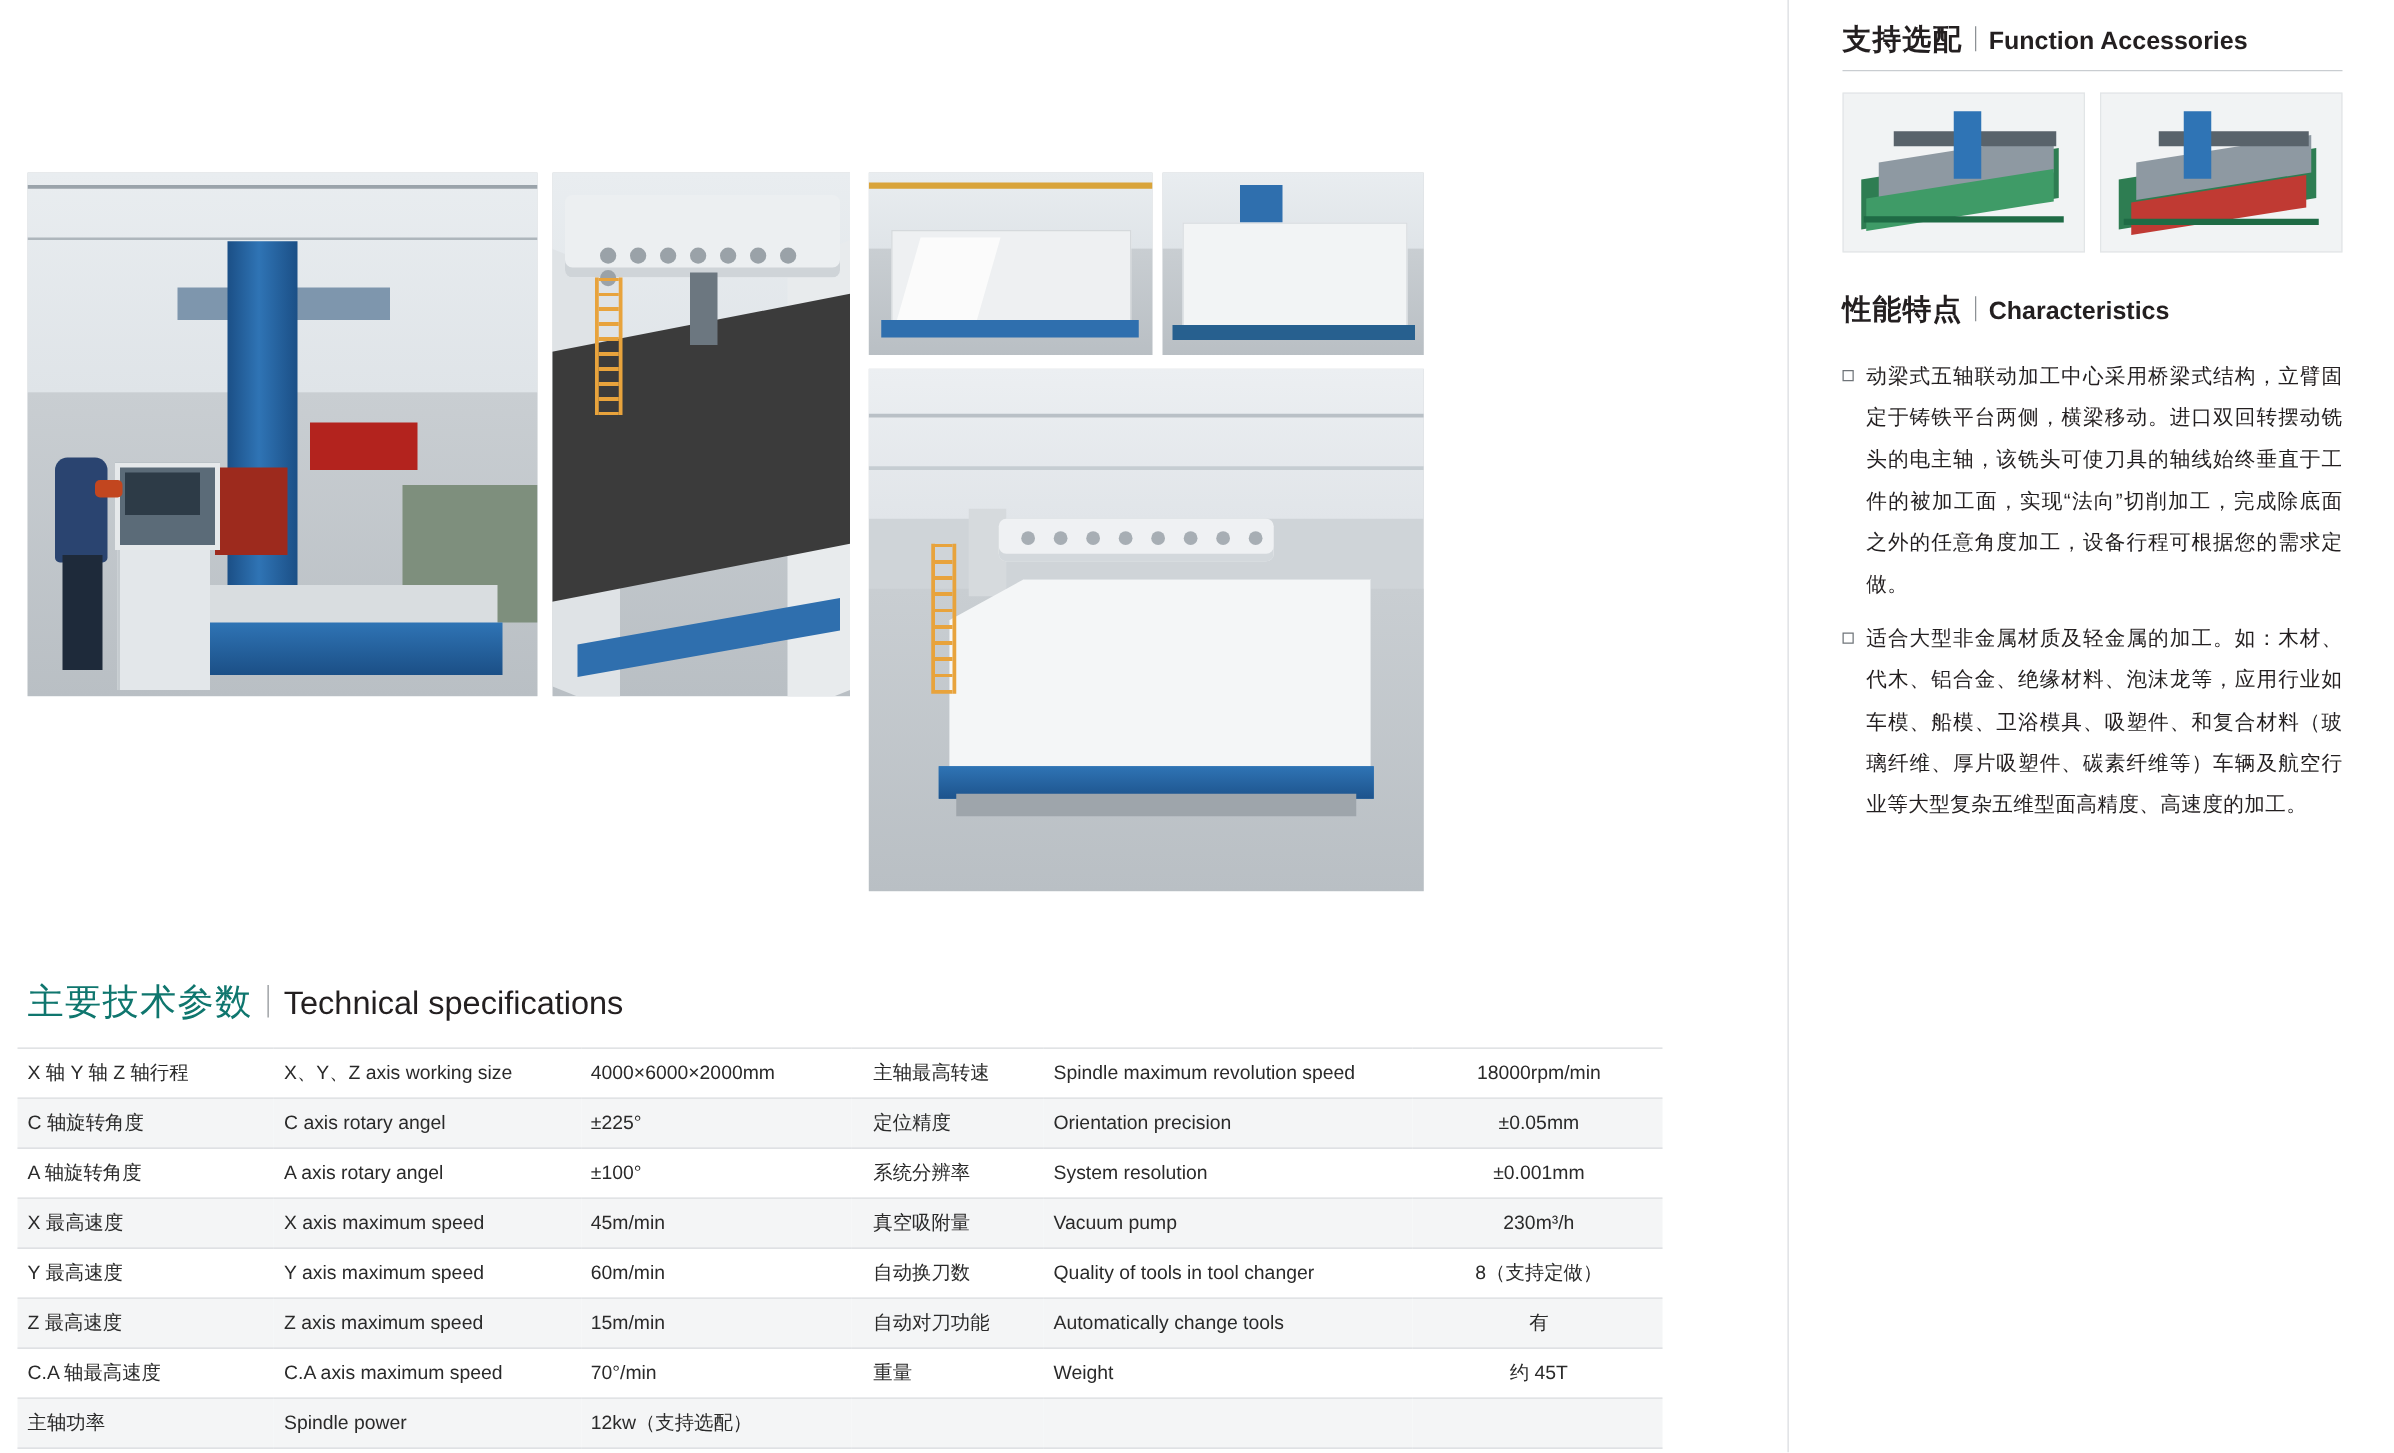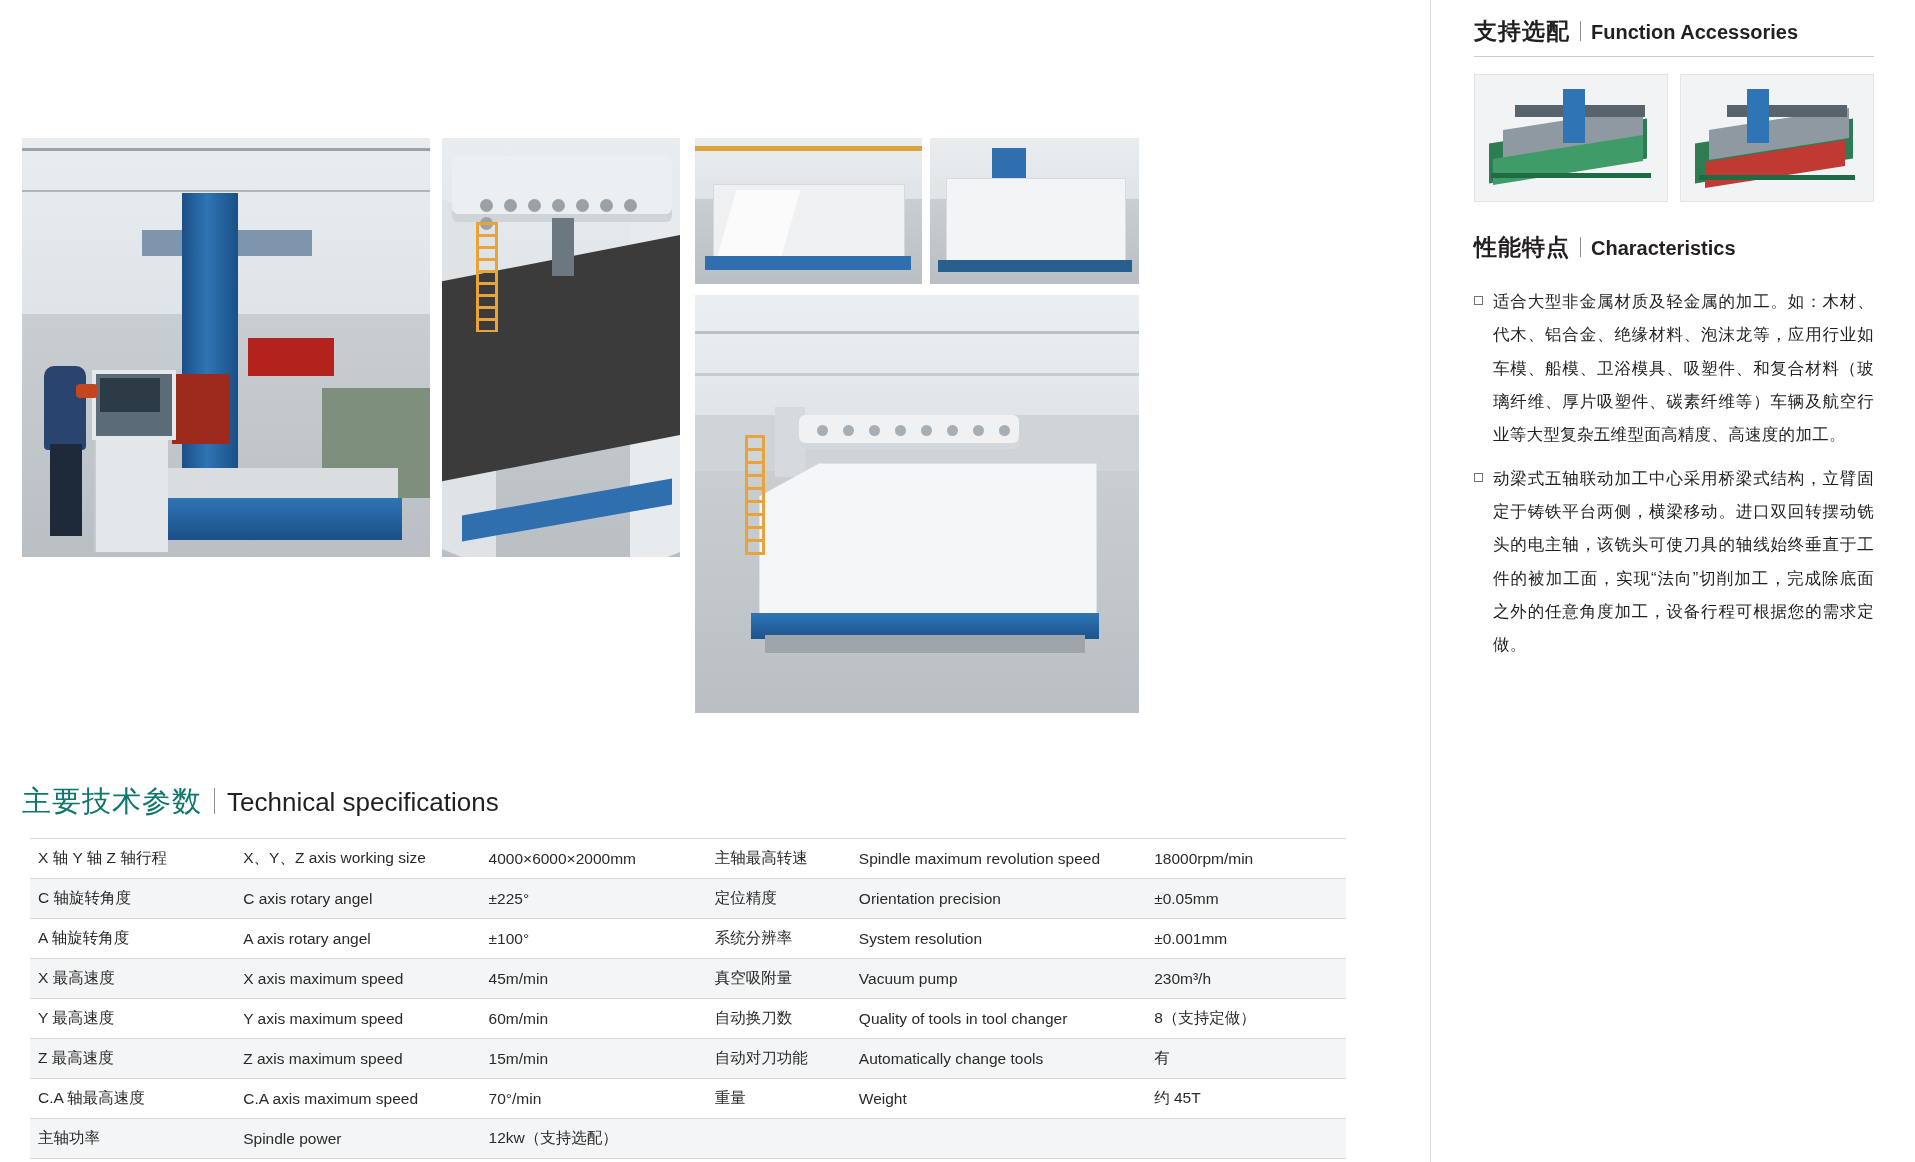--- a/index.html
+++ b/index.html
@@ -260,40 +260,40 @@
     position: relative;
     top: 3px;
   }
   .specs-head .en {
     font-size: 26px;
     color: #231f20;
   }
 
   table.specs {
     position: absolute;
-    left: 30px;
+    left: 14px;
     top: 838px;
     width: 1316px;
     border-collapse: collapse;
     font-size: 15.5px;
     color: #2a2a2a;
   }
   table.specs td {
     border-bottom: 1px solid #d7dadd;
     padding: 9px 6px 9px 8px;
     vertical-align: middle;
     white-space: nowrap;
   }
   table.specs tr:first-child td { border-top: 1px solid #d7dadd; }
   table.specs td.c1 { width: 175px; }
   table.specs td.c2 { width: 212px; }
   table.specs td.c3 { width: 185px; margin-left: 24px; }
   table.specs td.c4 { width: 118px; padding-left: 18px; }
   table.specs td.c5 { width: 258px; }
-  table.specs td.c6 { width: 170px; }
+  table.specs td.c6 { width: 170px; text-align: center; }
   table.specs tr:nth-child(even) { background: #f4f5f6; }
 
   
   .right-col {
     position: absolute;
     right: 0;
     top: 0;
     width: 485px;
     height: 1162px;
     background: #ffffff;
@@ -593,24 +593,24 @@
 
       <div class="sec-head" style="margin-top:30px">
         <span class="cn">性能特点</span>
         <span class="divider"></span>
         <span class="en">Characteristics</span>
       </div>
 
       <div class="char-list">
         <div class="char-item">
           <span class="char-bullet"></span>
-          <span class="char-text">适合大型非金属材质及轻金属的加工。如：木材、代木、铝合金、绝缘材料、泡沫龙等，应用行业如车模、船模、卫浴模具、吸塑件、和复合材料（玻璃纤维、厚片吸塑件、碳素纤维等）车辆及航空行业等大型复杂五维型面高精度、高速度的加工。</span>
+          <span class="char-text">动梁式五轴联动加工中心采用桥梁式结构，立臂固定于铸铁平台两侧，横梁移动。进口双回转摆动铣头的电主轴，该铣头可使刀具的轴线始终垂直于工件的被加工面，实现“法向”切削加工，完成除底面之外的任意角度加工，设备行程可根据您的需求定做。</span>
         </div>
         <div class="char-item">
           <span class="char-bullet"></span>
-          <span class="char-text">动梁式五轴联动加工中心采用桥梁式结构，立臂固定于铸铁平台两侧，横梁移动。进口双回转摆动铣头的电主轴，该铣头可使刀具的轴线始终垂直于工件的被加工面，实现“法向”切削加工，完成除底面之外的任意角度加工，设备行程可根据您的需求定做。</span>
+          <span class="char-text">适合大型非金属材质及轻金属的加工。如：木材、代木、铝合金、绝缘材料、泡沫龙等，应用行业如车模、船模、卫浴模具、吸塑件、和复合材料（玻璃纤维、厚片吸塑件、碳素纤维等）车辆及航空行业等大型复杂五维型面高精度、高速度的加工。</span>
         </div>
       </div>
 
     </div>
   </div>
 
 </div>
 
 </body></html>

